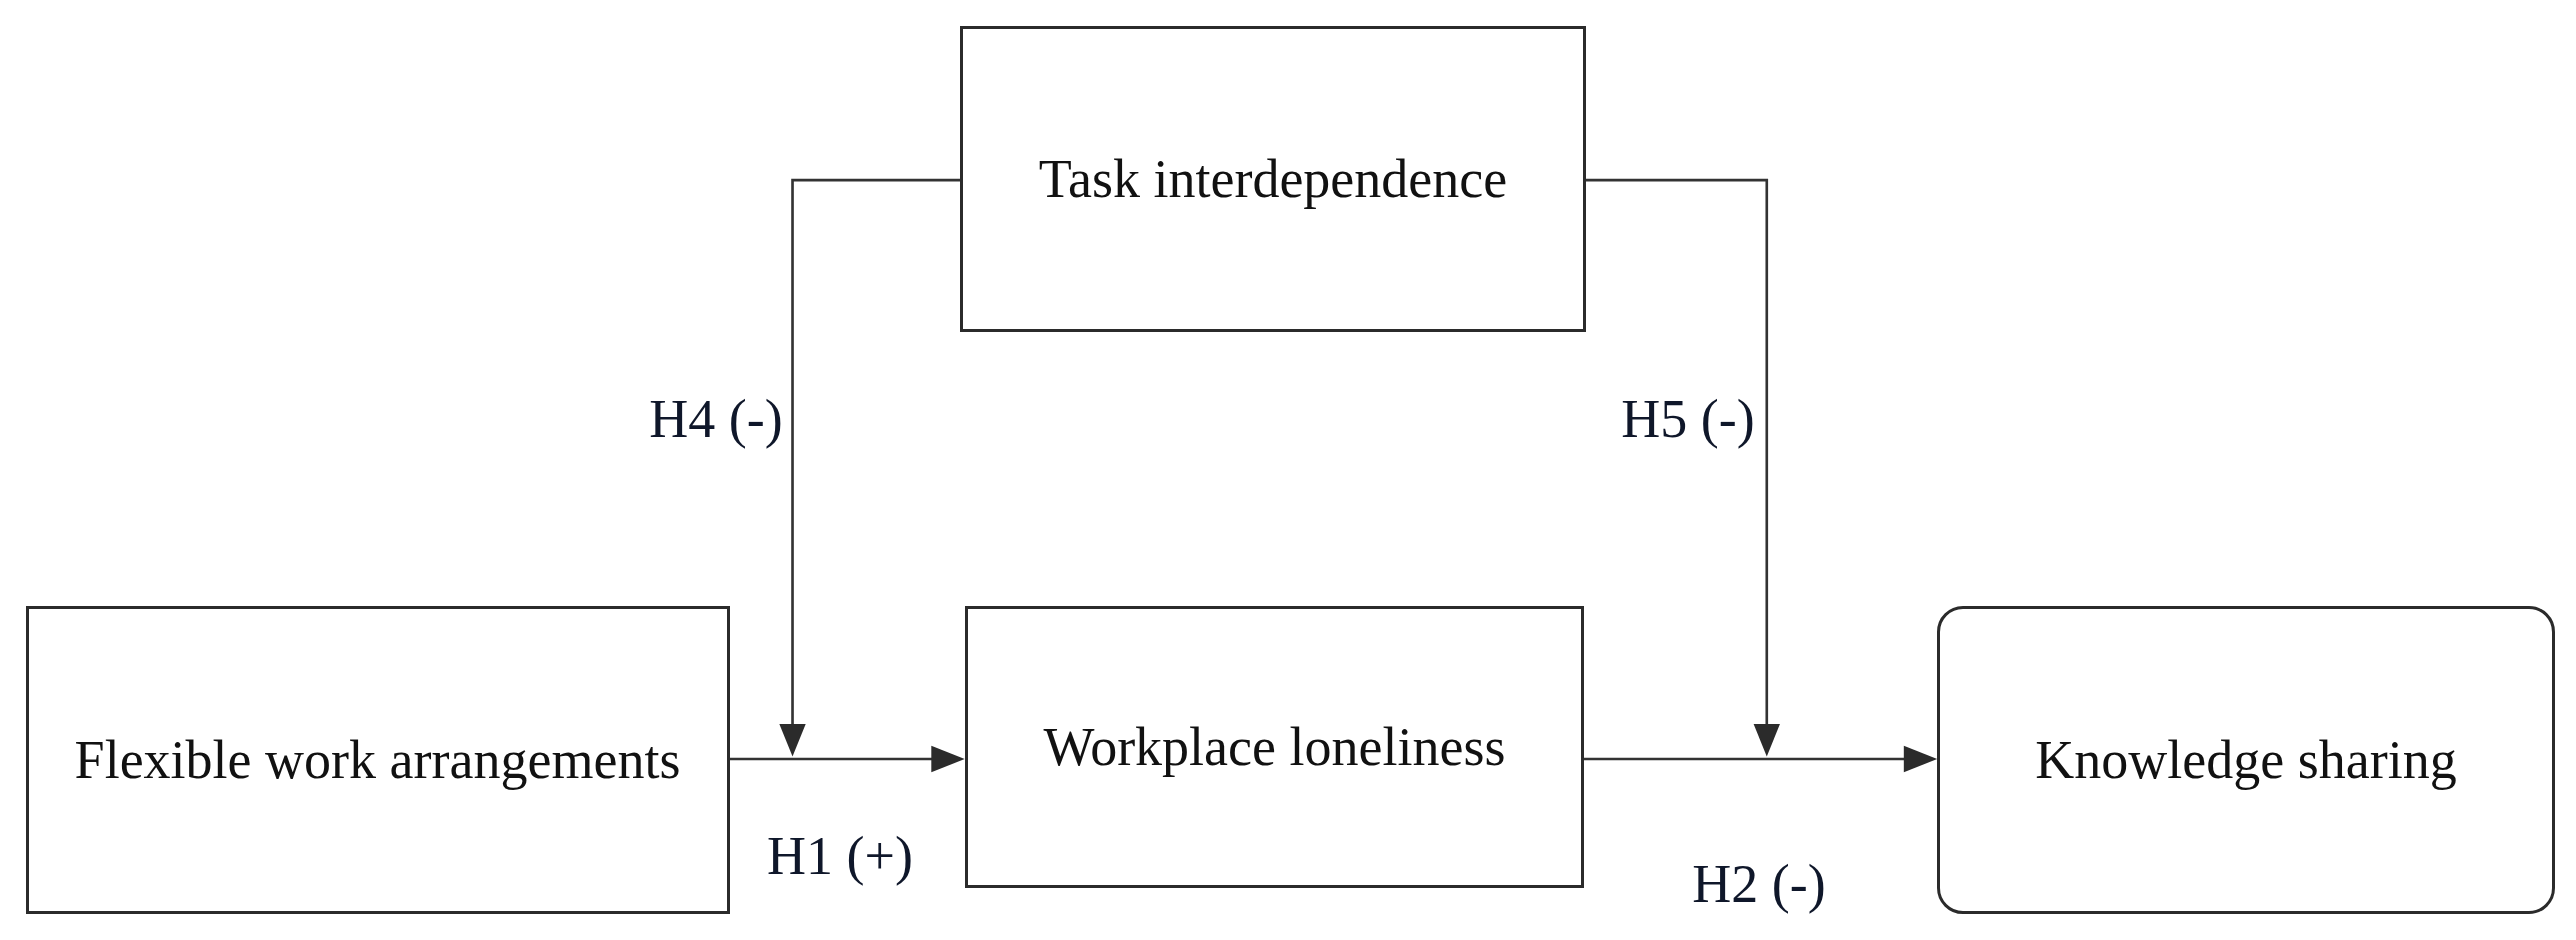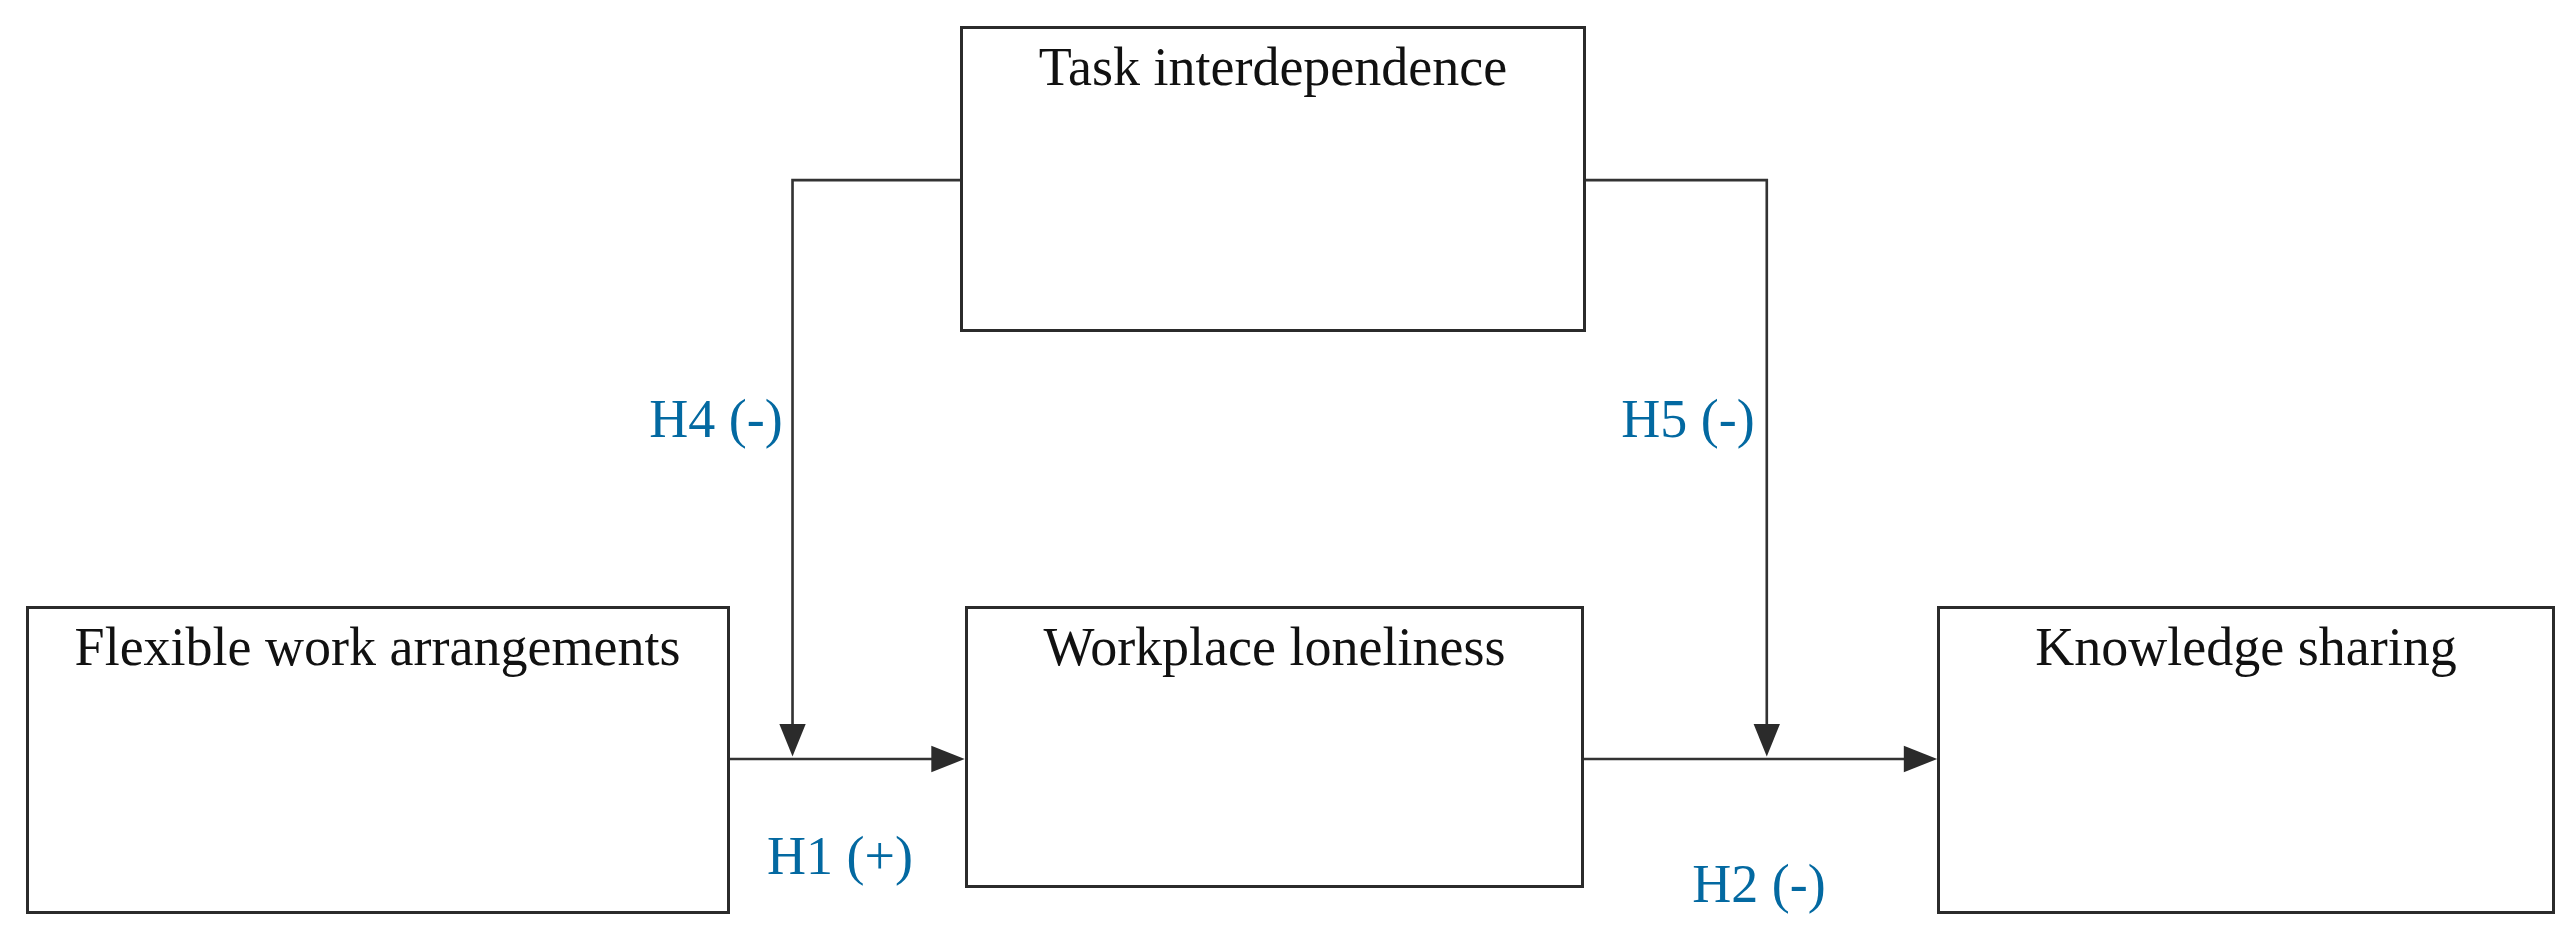--- a/index.html
+++ b/index.html
@@ -15,37 +15,38 @@
     font-family: "Liberation Serif", "DejaVu Serif", serif;
     color: #111111;
     overflow: hidden;
   }
   .node {
     position: absolute;
     box-sizing: border-box;
     border: 3.5px solid #2b2b2b;
     background: #ffffff;
     display: flex;
+    align-items: center;
     justify-content: center;
     text-align: center;
     font-size: 54px;
     line-height: 1.42;
     padding: 0 10px;
   }
   #node-task         { left: 960px; top: 26px;  width: 626px; height: 306px; }
   #node-flexible     { left: 25.5px;   top: 606px; width: 704px; height: 308px; }
   #node-workplace    { left: 965px; top: 606px; width: 619px; height: 282px; }
-  #node-knowledge    { left: 1937px; top: 606px; width: 618px; height: 308px; }
+  #node-knowledge    { left: 1937px; top: 606px; width: 618px; height: 308px; border-radius: 26px; }
 
   .edge-label {
     position: absolute;
     transform: translate(-50%, -50%);
     font-size: 54px;
     white-space: nowrap;
-    color: #0369a1;
+    color: #0f172a;
   }
   #label-h4 { left: 716px;  top: 419px; }
   #label-h5 { left: 1688px; top: 419px; }
   #label-h1 { left: 840px;  top: 856px; }
   #label-h2 { left: 1759px; top: 884px; }
 
   svg#edges {
     position: absolute;
     left: 0;
     top: 0;

